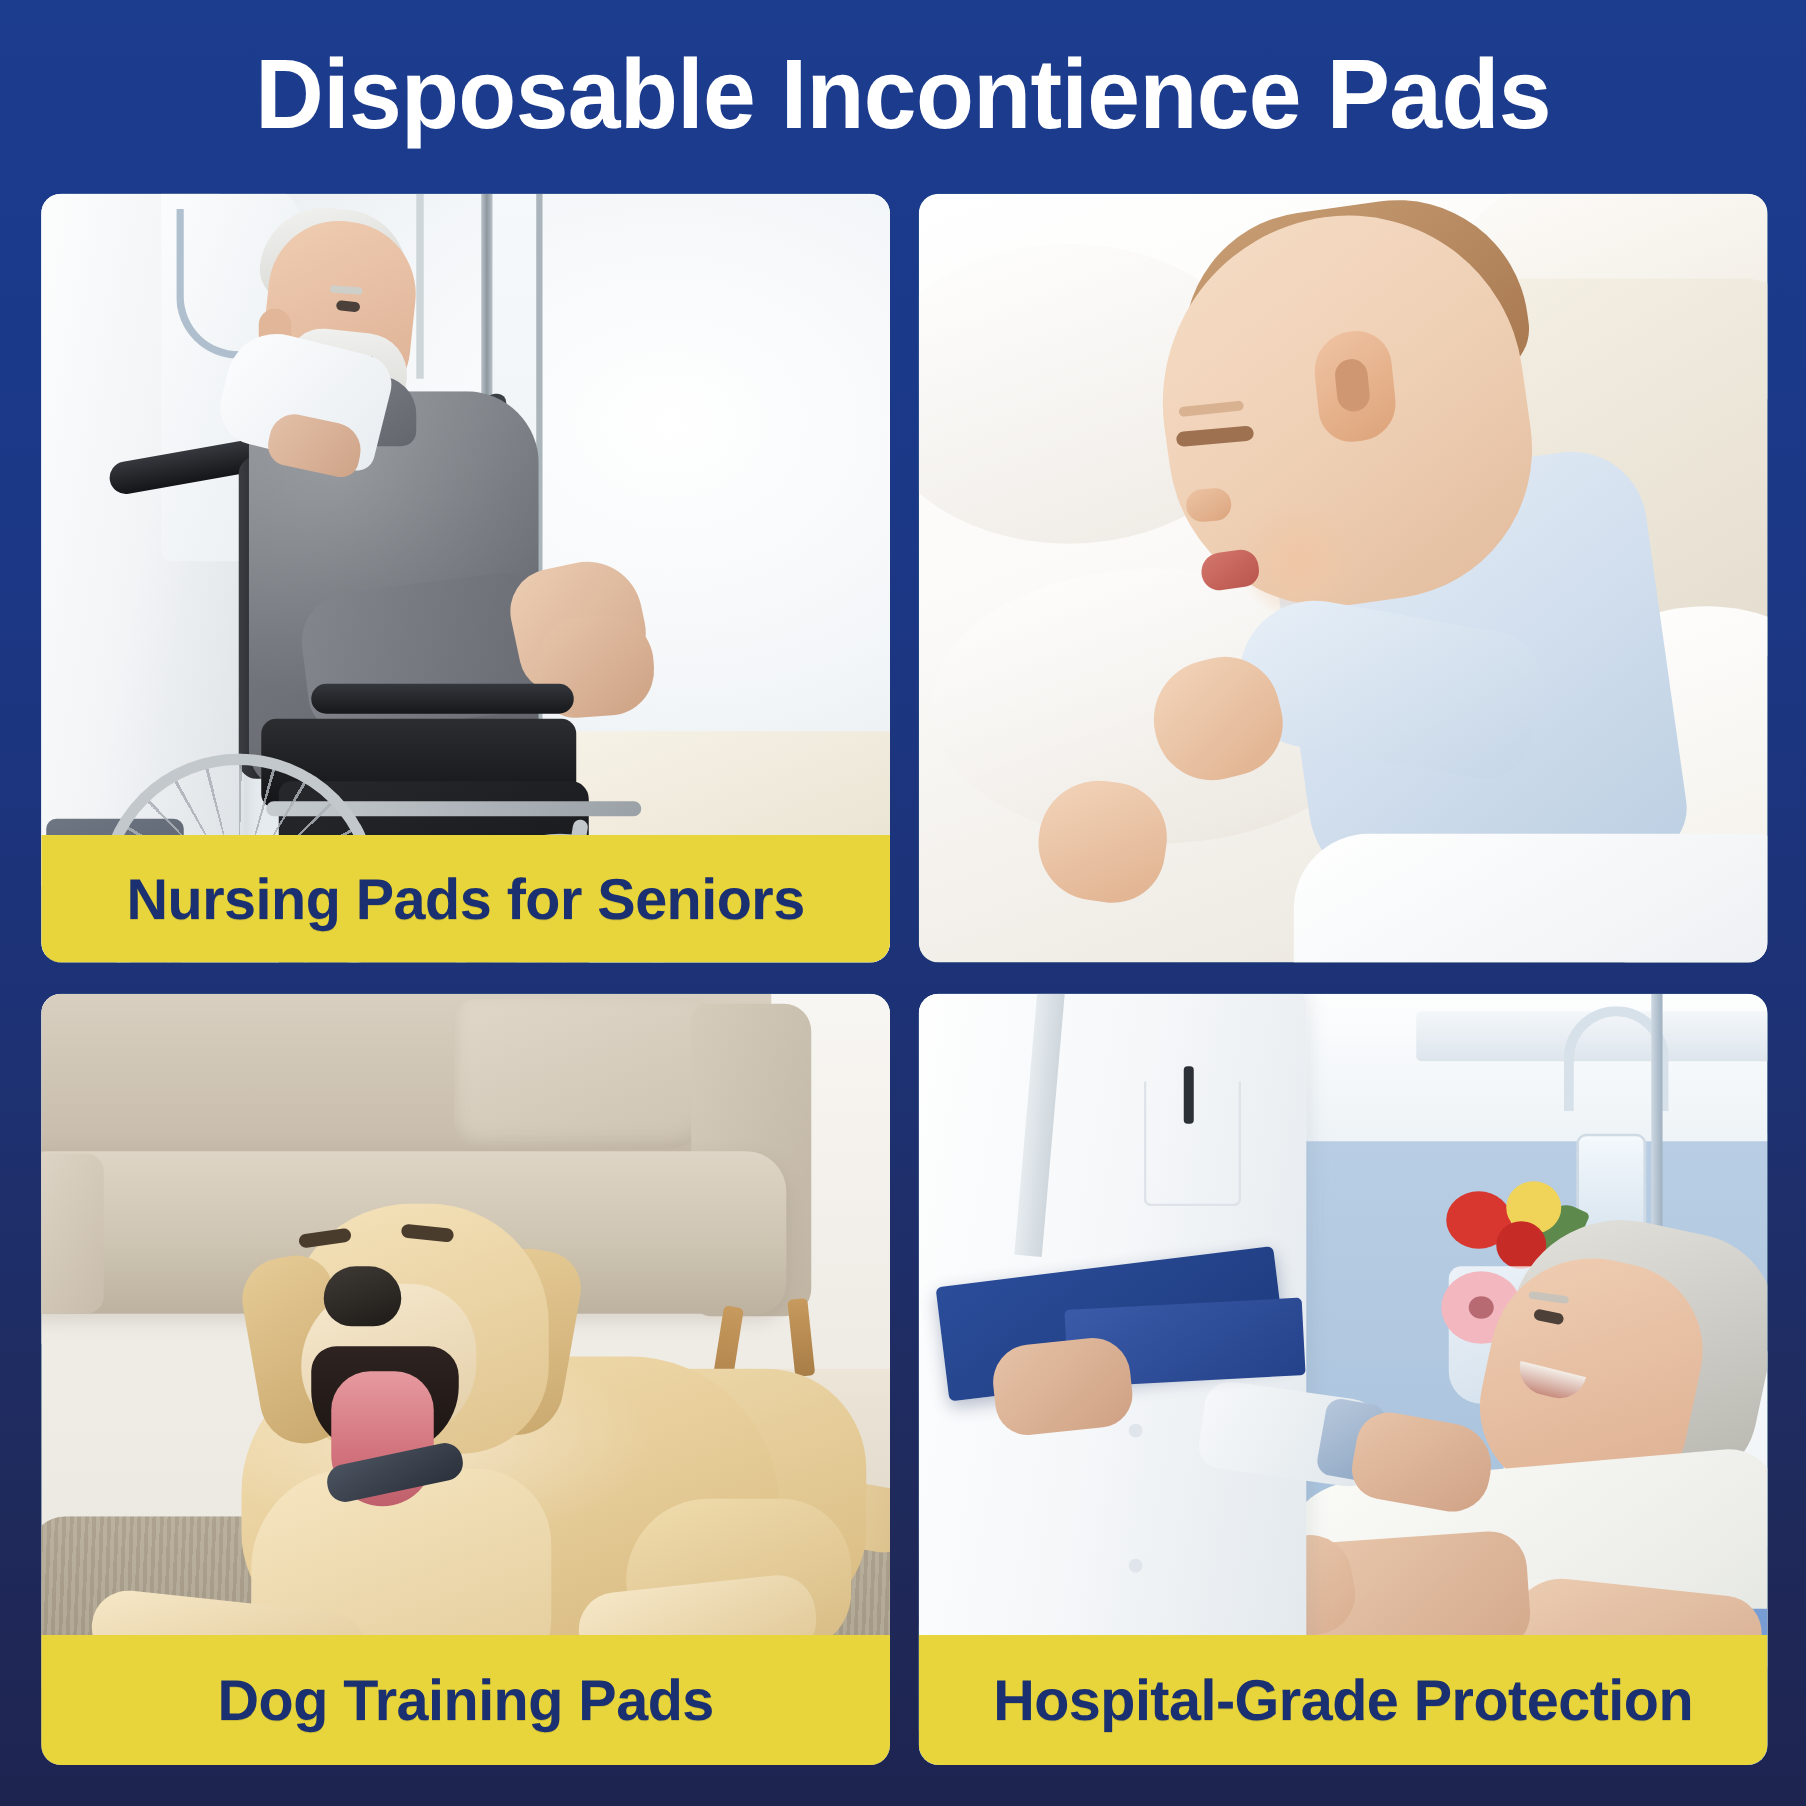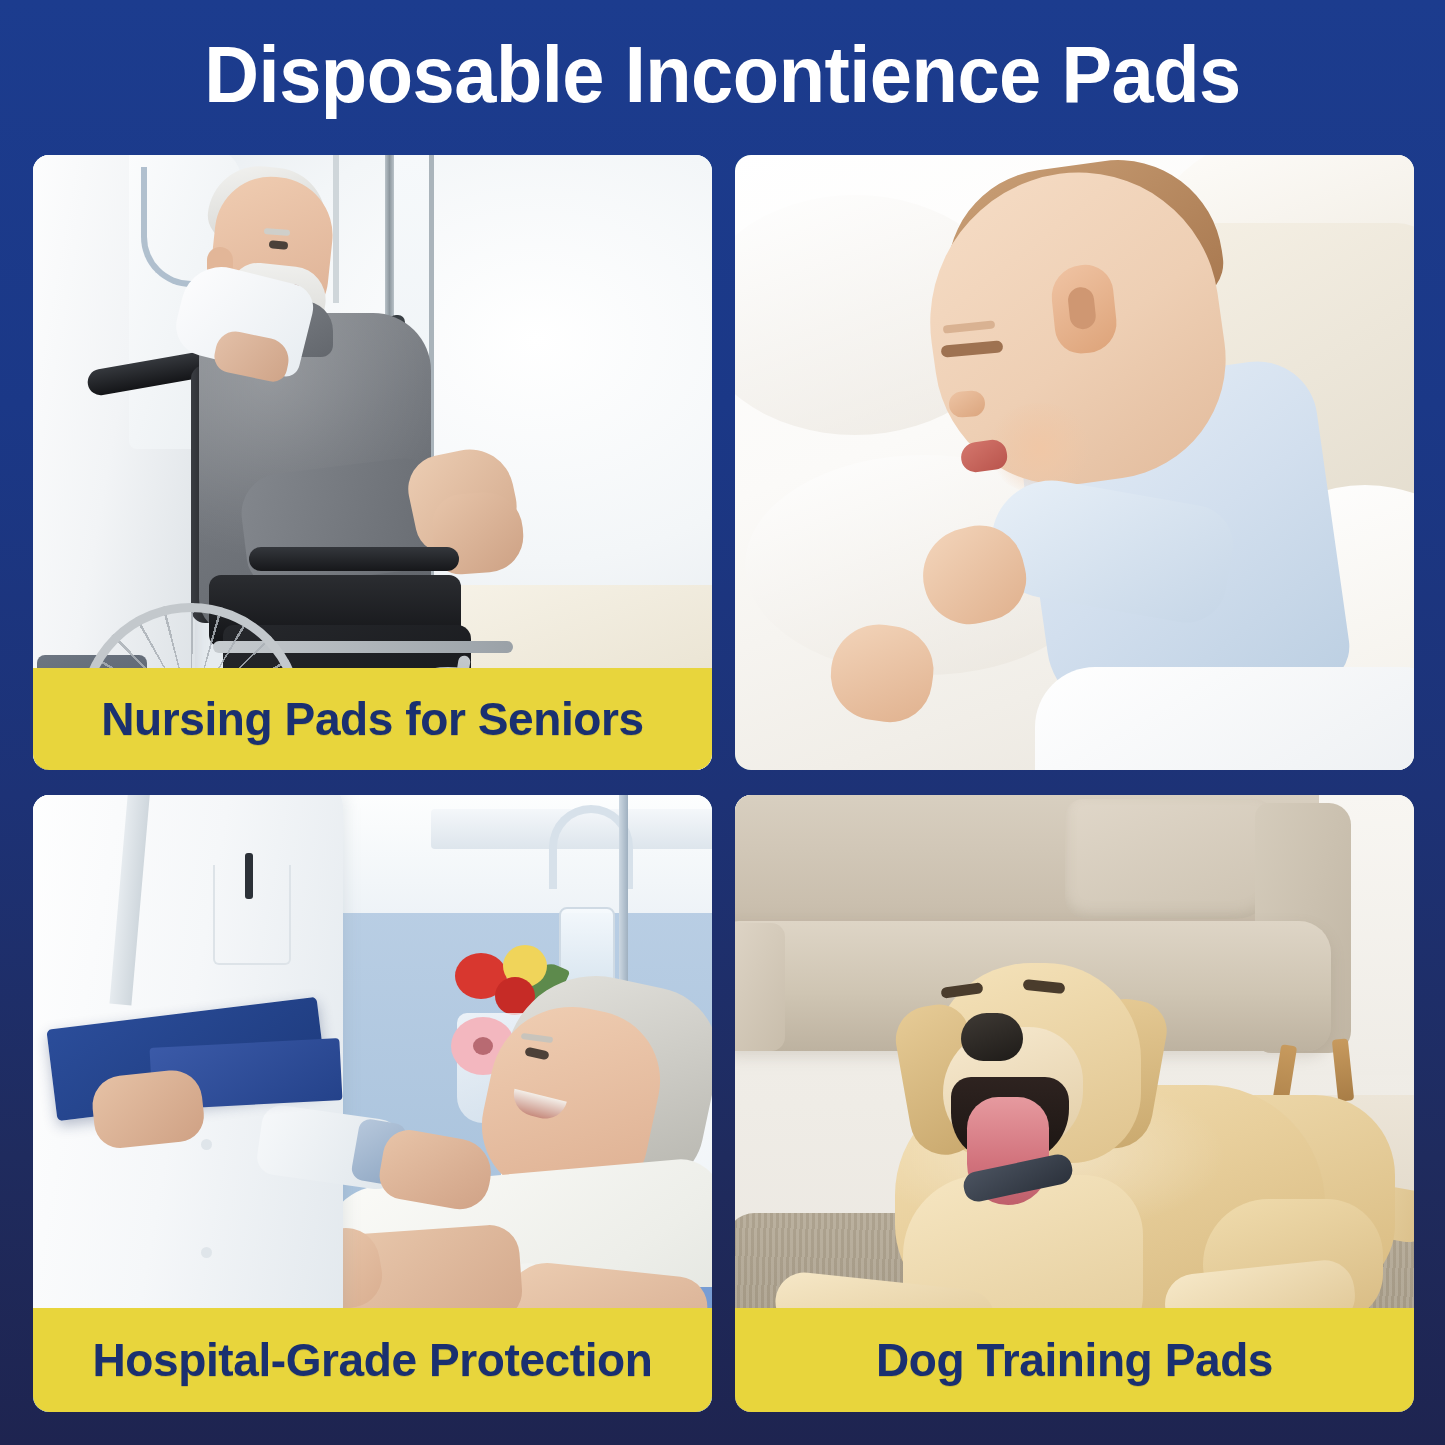--- a/index.html
+++ b/index.html
@@ -738,20 +738,57 @@
       <div class="mouthB"></div>
 
       <div class="armB"></div>
       <div class="fistB fist1"></div>
       <div class="fistB fist2"></div>
       <div class="blanketB"></div>
     </div>
   </div>
 
   <div class="card r2">
+    <div class="photo sc-dog">
+      <div class="wallD"></div>
+      <div class="sofaBack"></div>
+      <div class="cushion"></div>
+      <div class="sofaRight"></div>
+      <div class="sofaSeat"></div>
+      <div class="sofaArm"></div>
+      <div class="floorR"></div>
+      <div class="leg1"></div>
+      <div class="leg2"></div>
+      <div class="carpet"></div>
+
+      <div class="dTail"></div>
+      <div class="dRear"></div>
+      <div class="dBody"></div>
+      <div class="dHaunch"></div>
+      <div class="dPaw paw3"></div>
+      <div class="dChest"></div>
+
+      <div class="dEar dEarR"></div>
+      <div class="dHeadD"></div>
+      <div class="dEar dEarL"></div>
+      <div class="dEye dEye1"></div>
+      <div class="dEye dEye2"></div>
+      <div class="dMuzzle"></div>
+      <div class="dNose"></div>
+      <div class="dMouth"></div>
+      <div class="dTongue"></div>
+      <div class="dCollar"></div>
+
+      <div class="dPaw paw1"></div>
+      <div class="dPaw paw2"></div>
+    </div>
+    <div class="caption">Dog Training Pads</div>
+  </div>
+
+  <div class="card r2">
     <div class="photo sc-hosp">
       <div class="wallBlue"></div>
       <div class="wallTop"></div>
       <div class="blind"></div>
       <div class="ivHook"></div>
       <div class="ivPole"></div>
       <div class="ivBag"></div>
 
       <div class="leaf"></div>
       <div class="fl flr1"></div>
@@ -786,50 +823,13 @@
       <div class="dArm"></div>
       <div class="dCuff"></div>
       <div class="dHand2"></div>
       <div class="clip"></div>
       <div class="clip2"></div>
       <div class="dHand"></div>
     </div>
     <div class="caption">Hospital-Grade Protection</div>
   </div>
 
-  <div class="card r2">
-    <div class="photo sc-dog">
-      <div class="wallD"></div>
-      <div class="sofaBack"></div>
-      <div class="cushion"></div>
-      <div class="sofaRight"></div>
-      <div class="sofaSeat"></div>
-      <div class="sofaArm"></div>
-      <div class="floorR"></div>
-      <div class="leg1"></div>
-      <div class="leg2"></div>
-      <div class="carpet"></div>
-
-      <div class="dTail"></div>
-      <div class="dRear"></div>
-      <div class="dBody"></div>
-      <div class="dHaunch"></div>
-      <div class="dPaw paw3"></div>
-      <div class="dChest"></div>
-
-      <div class="dEar dEarR"></div>
-      <div class="dHeadD"></div>
-      <div class="dEar dEarL"></div>
-      <div class="dEye dEye1"></div>
-      <div class="dEye dEye2"></div>
-      <div class="dMuzzle"></div>
-      <div class="dNose"></div>
-      <div class="dMouth"></div>
-      <div class="dTongue"></div>
-      <div class="dCollar"></div>
-
-      <div class="dPaw paw1"></div>
-      <div class="dPaw paw2"></div>
-    </div>
-    <div class="caption">Dog Training Pads</div>
-  </div>
-
 </div>
 
 </body></html>

